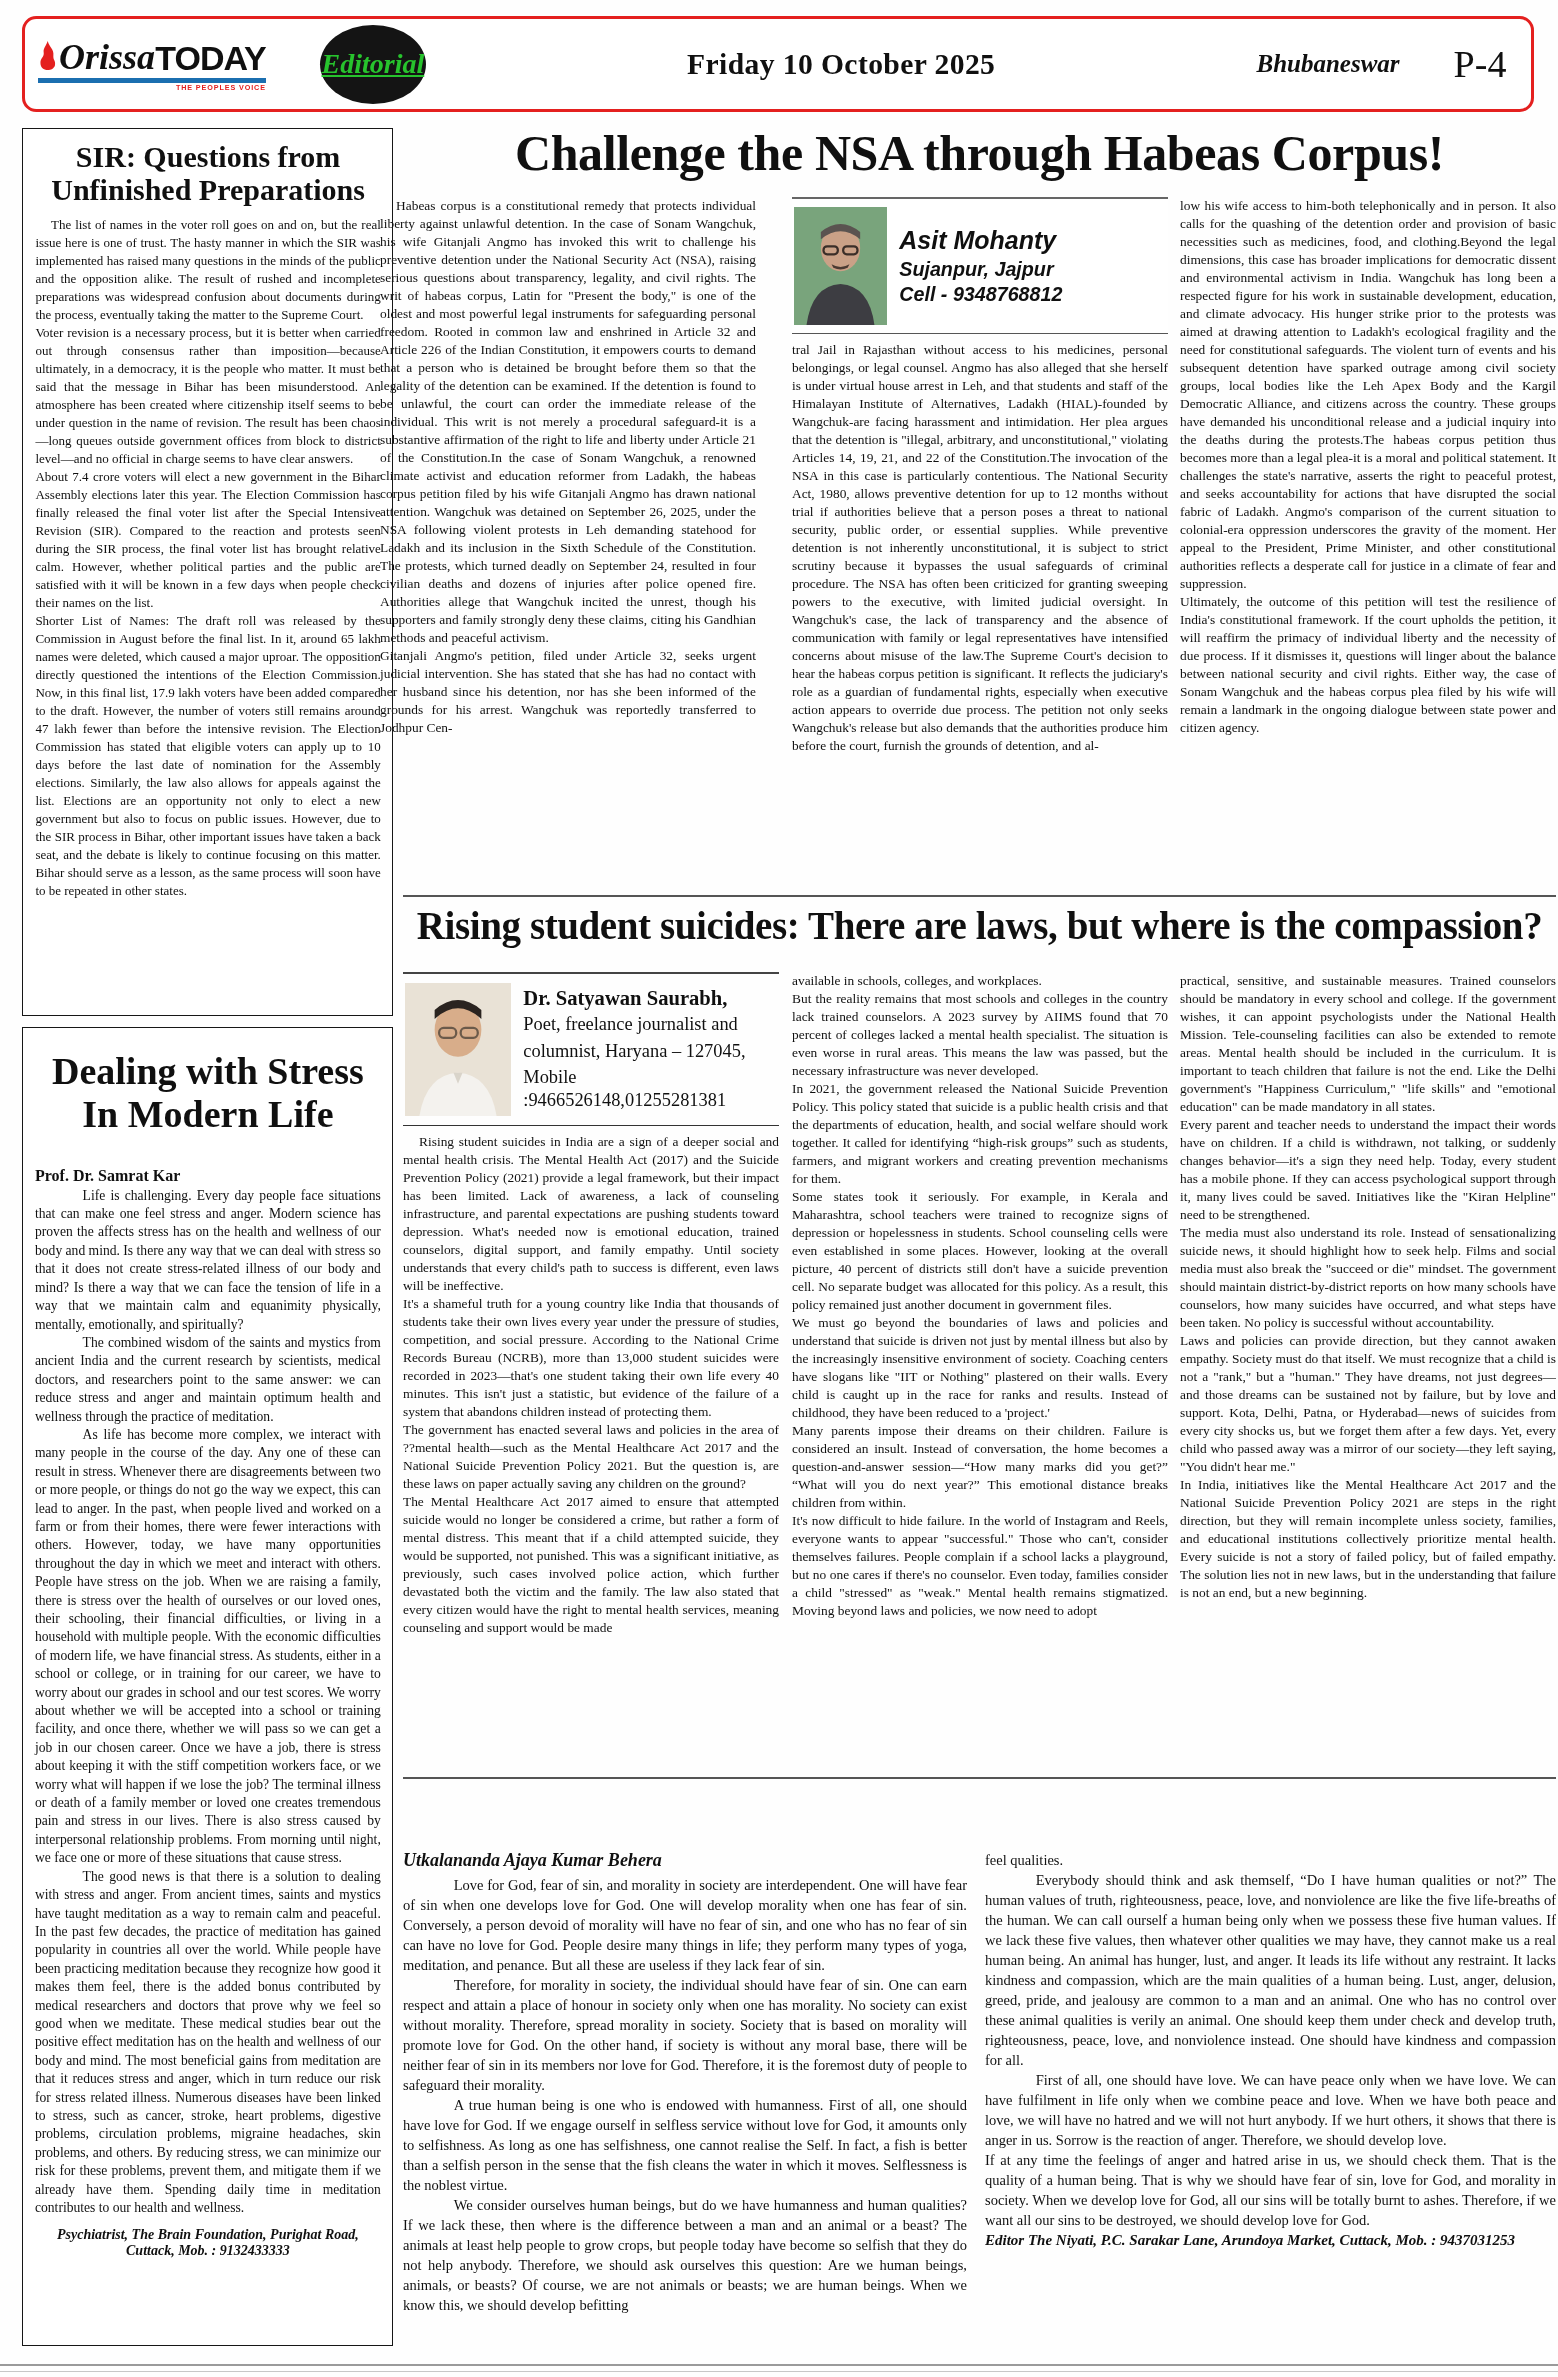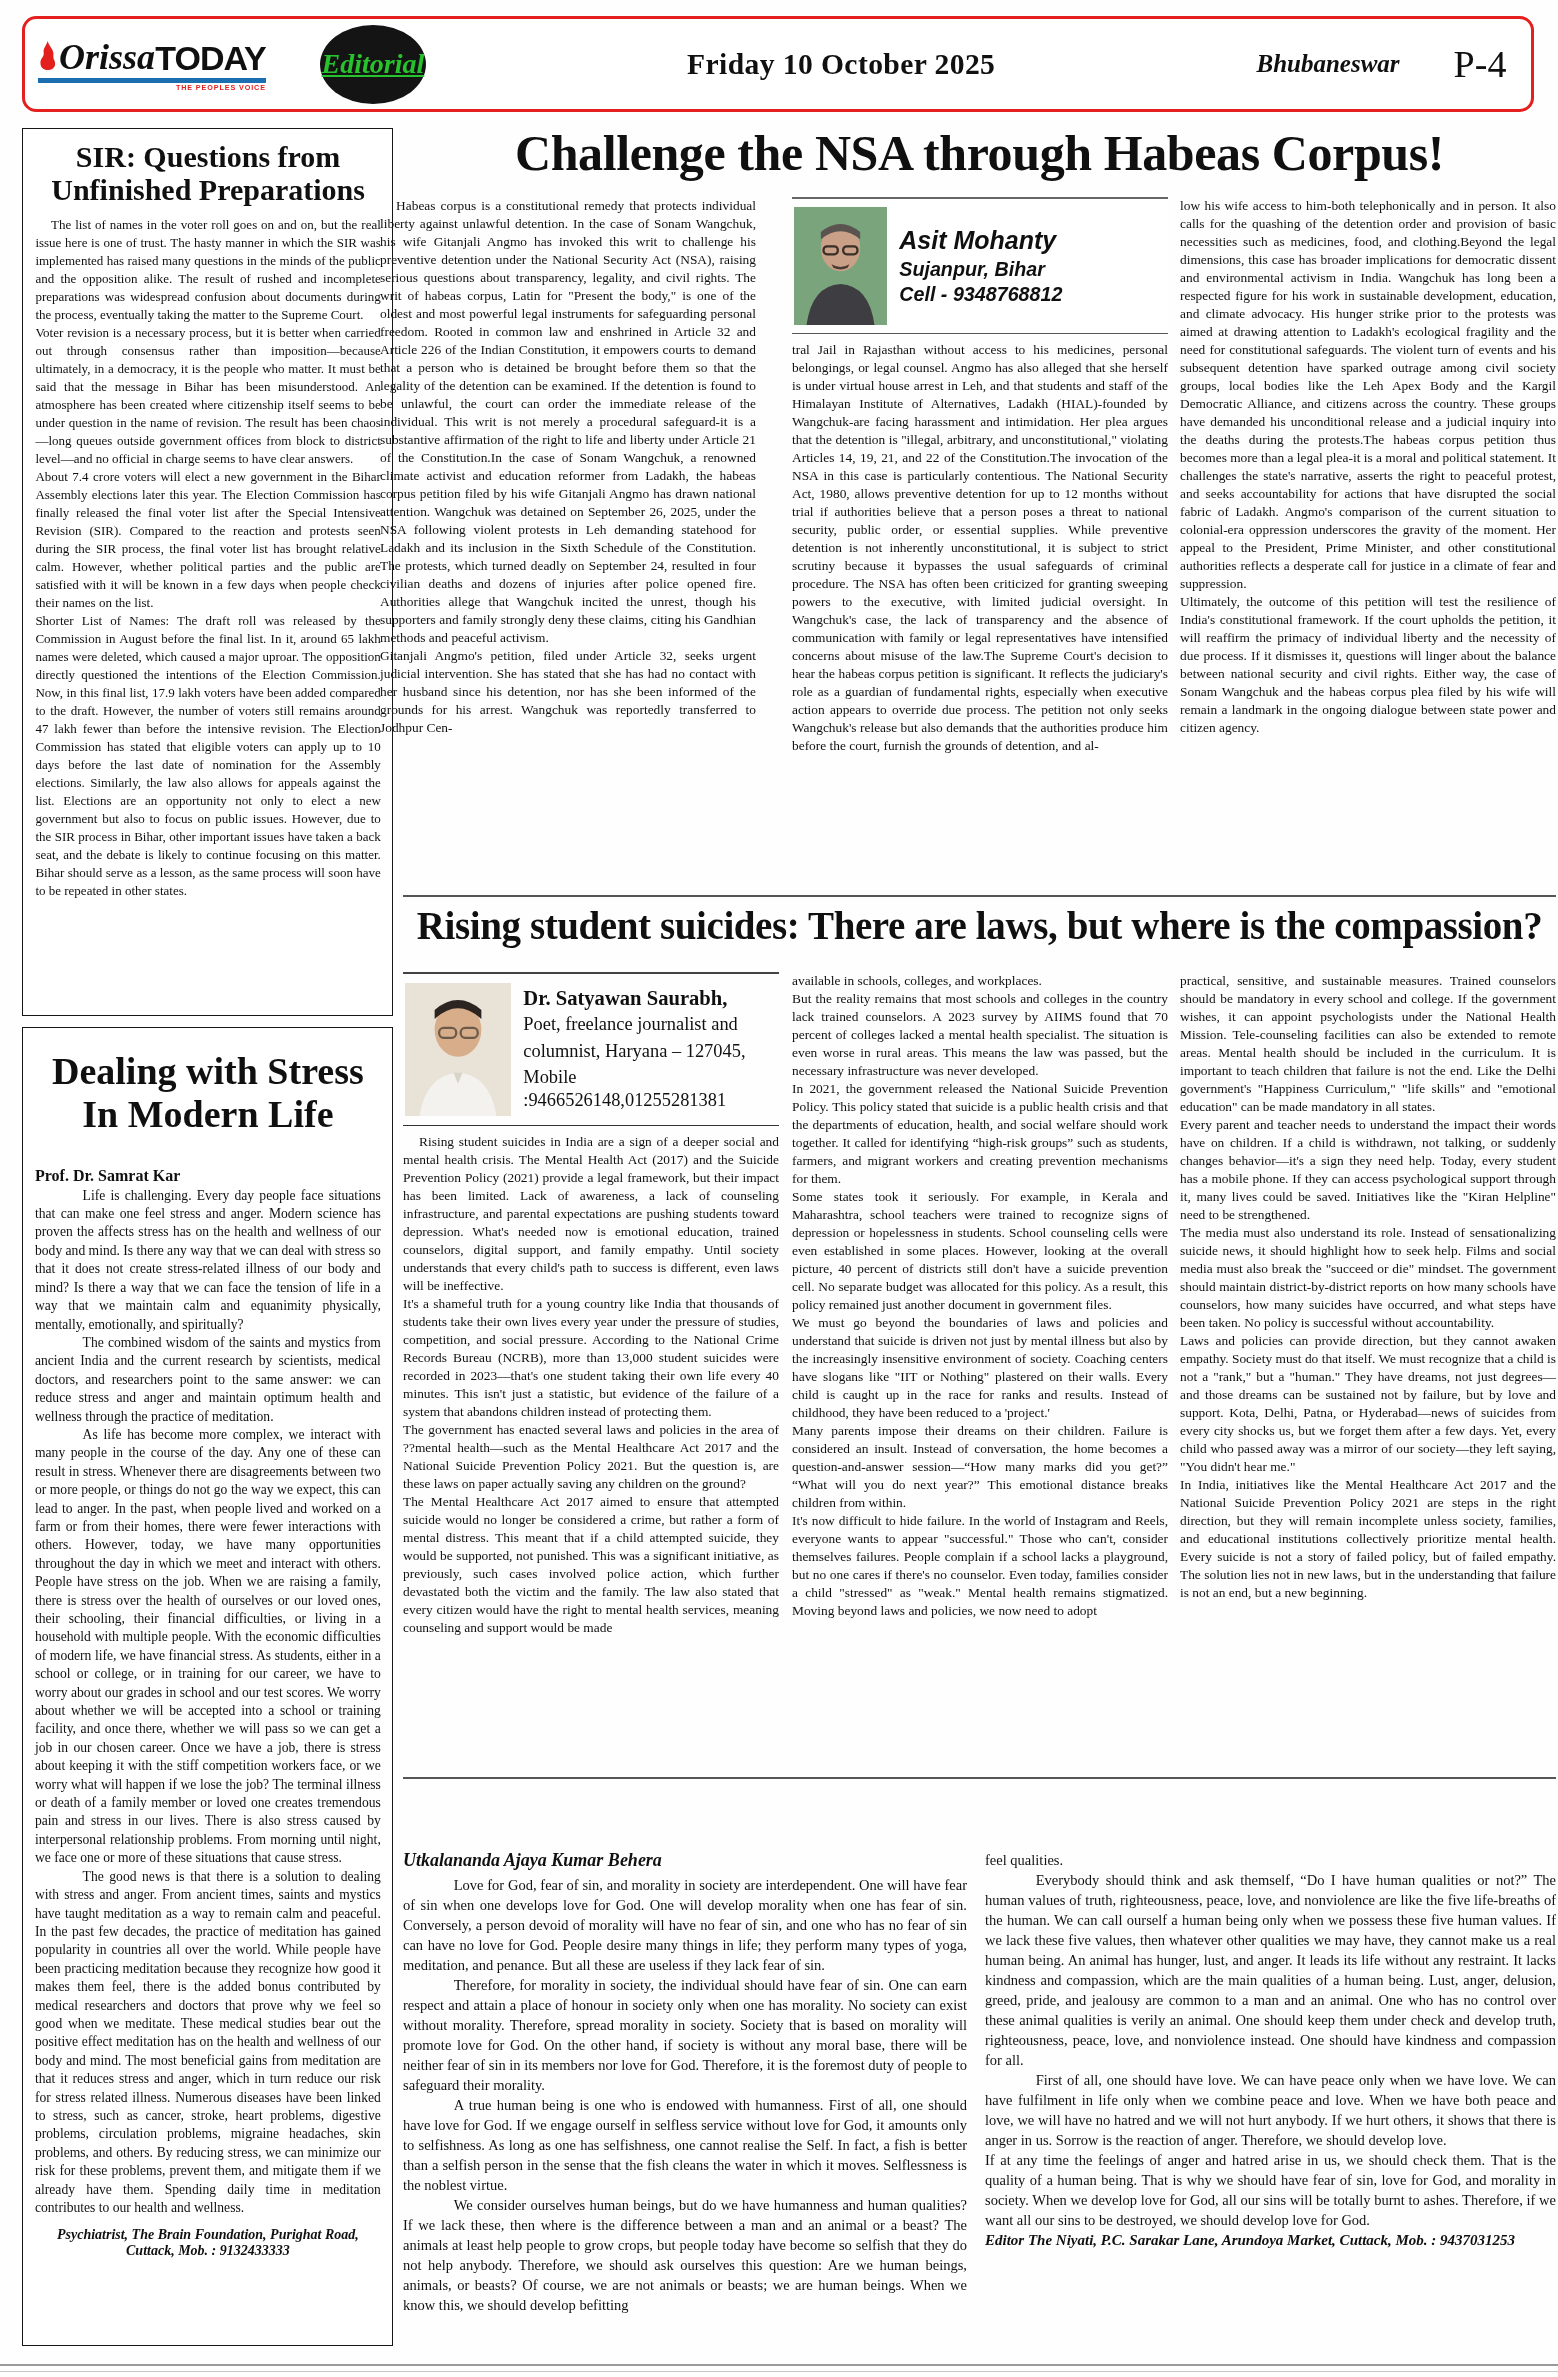--- a/index.html
+++ b/index.html
@@ -127,21 +127,21 @@
         <rect width="104" height="132" fill="#79a47c"></rect>
         <ellipse cx="52" cy="46" rx="22" ry="26" fill="#caa187"></ellipse>
         <path d="M30 36 Q52 18 74 36 L74 28 Q52 10 30 28 Z" fill="#5a5350"></path>
         <rect x="33" y="44" width="16" height="9" rx="4" fill="none" stroke="#3a2e28" stroke-width="2.5"></rect>
         <rect x="55" y="44" width="16" height="9" rx="4" fill="none" stroke="#3a2e28" stroke-width="2.5"></rect>
         <path d="M14 132 Q20 88 52 86 Q84 88 90 132 Z" fill="#3d3d42"></path>
         <path d="M42 64 Q52 70 62 64 L60 68 Q52 72 44 68 Z" fill="#4a3a32"></path>
       </svg>
       <div class="asit-text">
         <div class="asit-name">Asit Mohanty</div>
-        <div class="asit-place">Sujanpur, Bihar</div>
+        <div class="asit-place">Sujanpur, Jajpur</div>
         <div class="asit-cell">Cell - 9348768812</div>
       </div>
     </div>
     <p class="body-p">tral Jail in Rajasthan without access to his medicines, personal belongings, or legal counsel. Angmo has also alleged that she herself is under virtual house arrest in Leh, and that students and staff of the Himalayan Institute of Alternatives, Ladakh (HIAL)-founded by Wangchuk-are facing harassment and intimidation. Her plea argues that the detention is "illegal, arbitrary, and unconstitutional," violating Articles 14, 19, 21, and 22 of the Constitution.The invocation of the NSA in this case is particularly contentious. The National Security Act, 1980, allows preventive detention for up to 12 months without trial if authorities believe that a person poses a threat to national security, public order, or essential supplies. While preventive detention is not inherently unconstitutional, it is subject to strict scrutiny because it bypasses the usual safeguards of criminal procedure. The NSA has often been criticized for granting sweeping powers to the executive, with limited judicial oversight. In Wangchuk's case, the lack of transparency and the absence of communication with family or legal representatives have intensified concerns about misuse of the law.The Supreme Court's decision to hear the habeas corpus petition is significant. It reflects the judiciary's role as a guardian of fundamental rights, especially when executive action appears to override due process. The petition not only seeks Wangchuk's release but also demands that the authorities produce him before the court, furnish the grounds of detention, and al-</p>
   </div>
 
   <div id="nsa-col3" class="col">
     <p class="body-p">low his wife access to him-both telephonically and in person. It also calls for the quashing of the detention order and provision of basic necessities such as medicines, food, and clothing.Beyond the legal dimensions, this case has broader implications for democratic dissent and environmental activism in India. Wangchuk has long been a respected figure for his work in sustainable development, education, and climate advocacy. His hunger strike prior to the protests was aimed at drawing attention to Ladakh's ecological fragility and the need for constitutional safeguards. The violent turn of events and his subsequent detention have sparked outrage among civil society groups, local bodies like the Leh Apex Body and the Kargil Democratic Alliance, and citizens across the country. These groups have demanded his unconditional release and a judicial inquiry into the deaths during the protests.The habeas corpus petition thus becomes more than a legal plea-it is a moral and political statement. It challenges the state's narrative, asserts the right to peaceful protest, and seeks accountability for actions that have disrupted the social fabric of Ladakh. Angmo's comparison of the current situation to colonial-era oppression underscores the gravity of the moment. Her appeal to the President, Prime Minister, and other constitutional authorities reflects a desperate call for justice in a climate of fear and suppression.</p>
     <p class="body-p">Ultimately, the outcome of this petition will test the resilience of India's constitutional framework. If the court upholds the petition, it will reaffirm the primacy of individual liberty and the necessity of due process. If it dismisses it, questions will linger about the balance between national security and civil rights. Either way, the case of Sonam Wangchuk and the habeas corpus plea filed by his wife will remain a landmark in the ongoing dialogue between state power and citizen agency.</p>
   </div>

